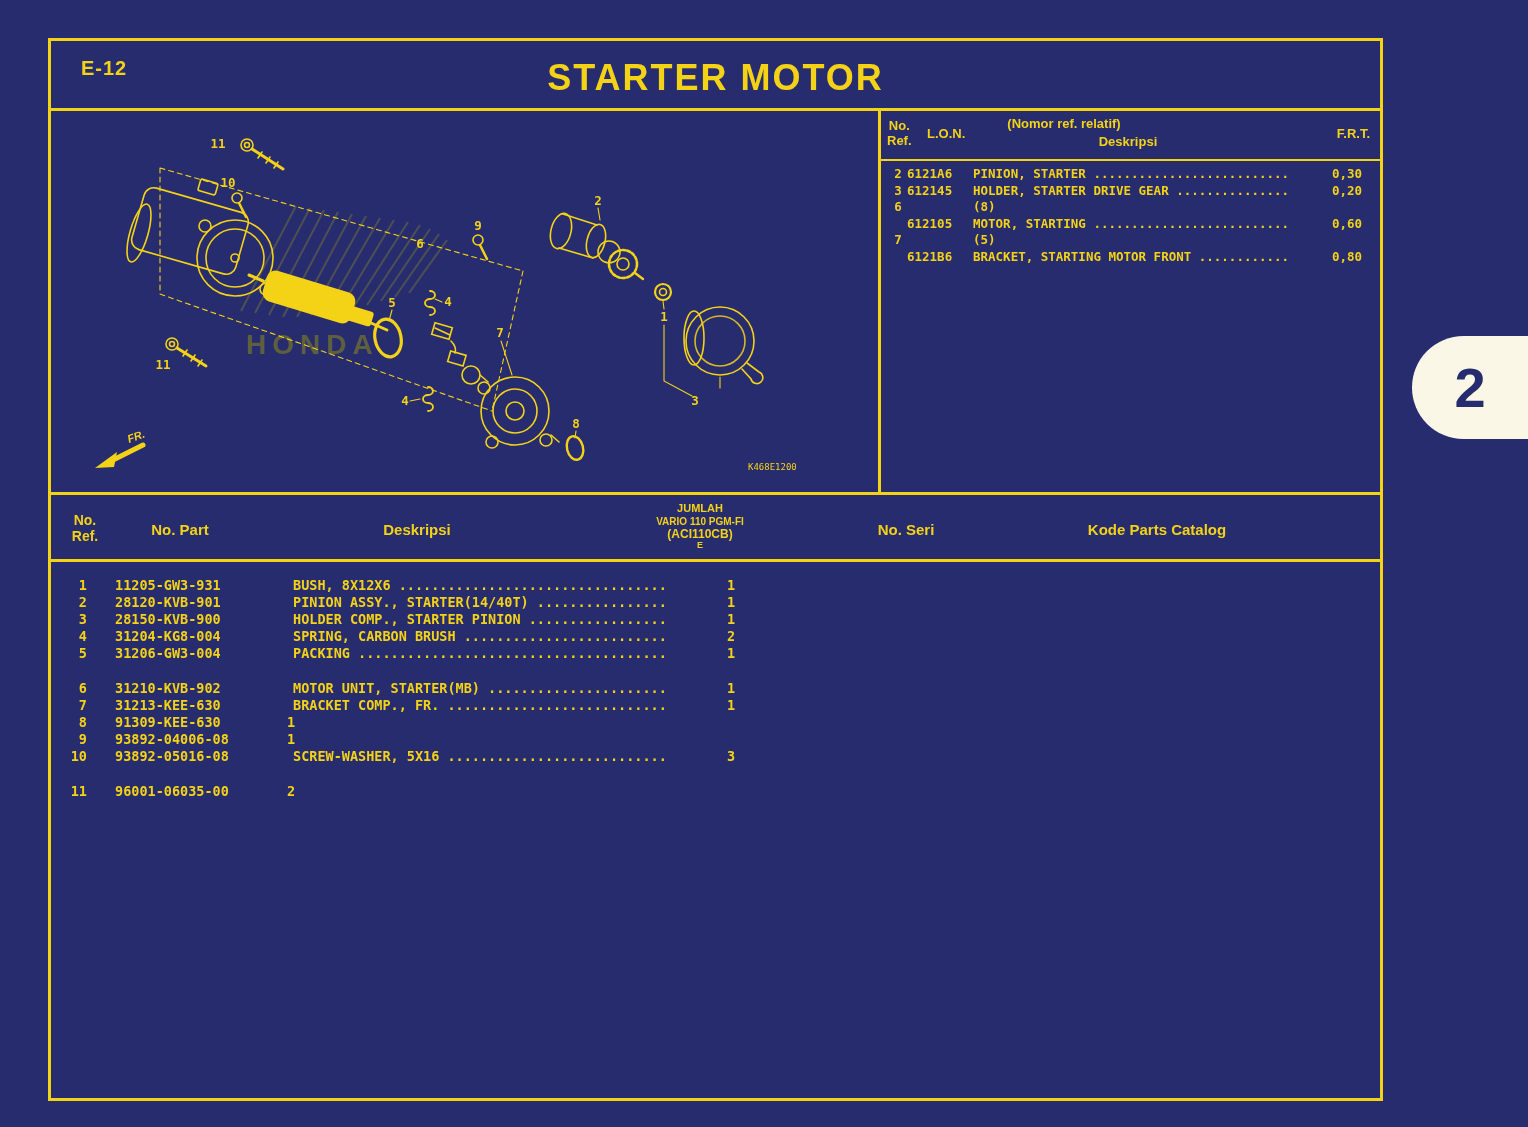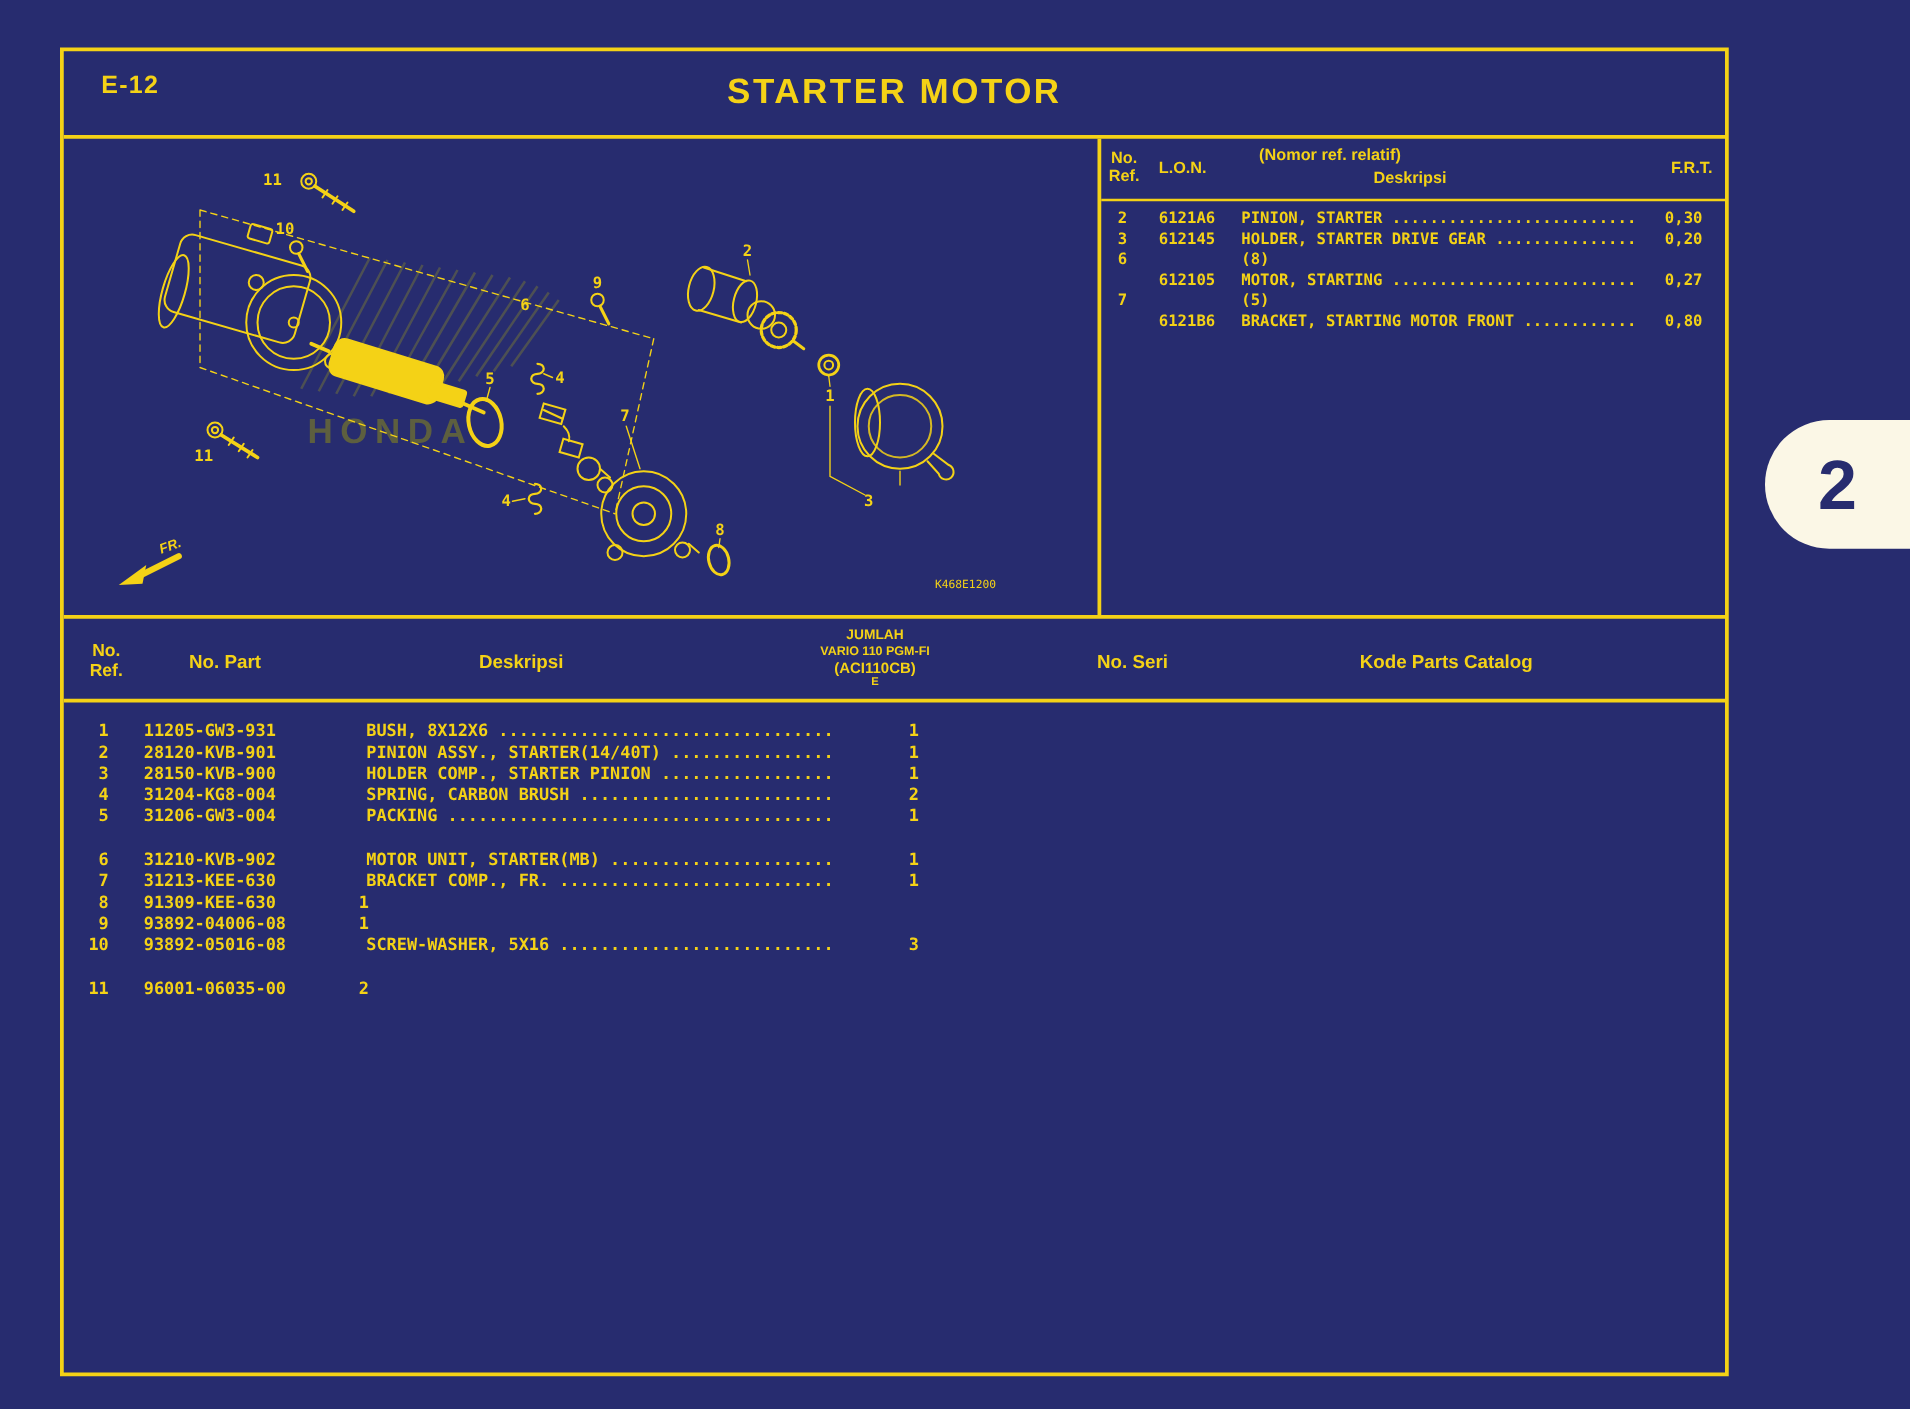--- a/index.html
+++ b/index.html
@@ -28,21 +28,21 @@
     border-bottom:3px solid var(--acc);
   }
   .pagecode{
     position:absolute;left:30px;top:16px;
     font-family:"Liberation Sans", sans-serif;
     font-weight:bold;font-size:20px;letter-spacing:1px;
   }
   .pagetitle{
     position:absolute;left:50%;top:16px;transform:translateX(-50%);
     font-family:"Liberation Sans", sans-serif;
-    font-weight:bold;font-size:28px;letter-spacing:2px;
+    font-weight:bold;font-size:36px;letter-spacing:2px;
   }
   
   .diagram{position:absolute;left:0;top:70px;width:827px;height:382px;}
   .diagram svg{color:var(--acc);display:block;}
   
   .refpanel{
     position:absolute;top:70px;left:827px;right:0;height:382px;
     border-left:3px solid var(--acc);
     box-sizing:border-box;
   }
@@ -59,21 +59,21 @@
   .rh-desk{position:absolute;left:247px;top:23px;transform:translateX(-50%);}
   .rh-frt{position:absolute;right:10px;top:15px;}
   .refrows{position:absolute;top:55px;left:0;right:0;}
   .rrow{
     display:flex;align-items:baseline;
     padding-left:8px;
     font-size:12.5px;font-weight:bold;line-height:16.6px;
     white-space:pre;
   }
   .r-ref{width:18px;text-align:center;flex:none;}
-  .r-lon{margin-left:20px;width:58px;flex:none;}
+  .r-lon{width:58px;flex:none;}
   .r-desc{margin-left:8px;flex:1;overflow:hidden;}
   .r-frt{width:46px;flex:none;text-align:right;padding-right:18px;}
   
   .partshdr{
     position:absolute;top:451px;left:0;right:0;height:70px;
     border-top:3px solid var(--acc);
     border-bottom:3px solid var(--acc);
     box-sizing:border-box;
     font-family:"Liberation Sans", sans-serif;
     font-weight:bold;
@@ -306,21 +306,21 @@
       <div class="rrow">
         <span class="r-ref">6</span>
         <span class="r-lon"></span>
         <span class="r-desc">(8)</span>
         <span class="r-frt"></span>
       </div>
       <div class="rrow">
         <span class="r-ref"></span>
         <span class="r-lon">612105</span>
         <span class="r-desc">MOTOR, STARTING ..........................</span>
-        <span class="r-frt">0,27</span>
+        <span class="r-frt">0,60</span>
       </div>
       <div class="rrow">
         <span class="r-ref">7</span>
         <span class="r-lon"></span>
         <span class="r-desc">(5)</span>
         <span class="r-frt"></span>
       </div>
       <div class="rrow">
         <span class="r-ref"></span>
         <span class="r-lon">6121B6</span>

